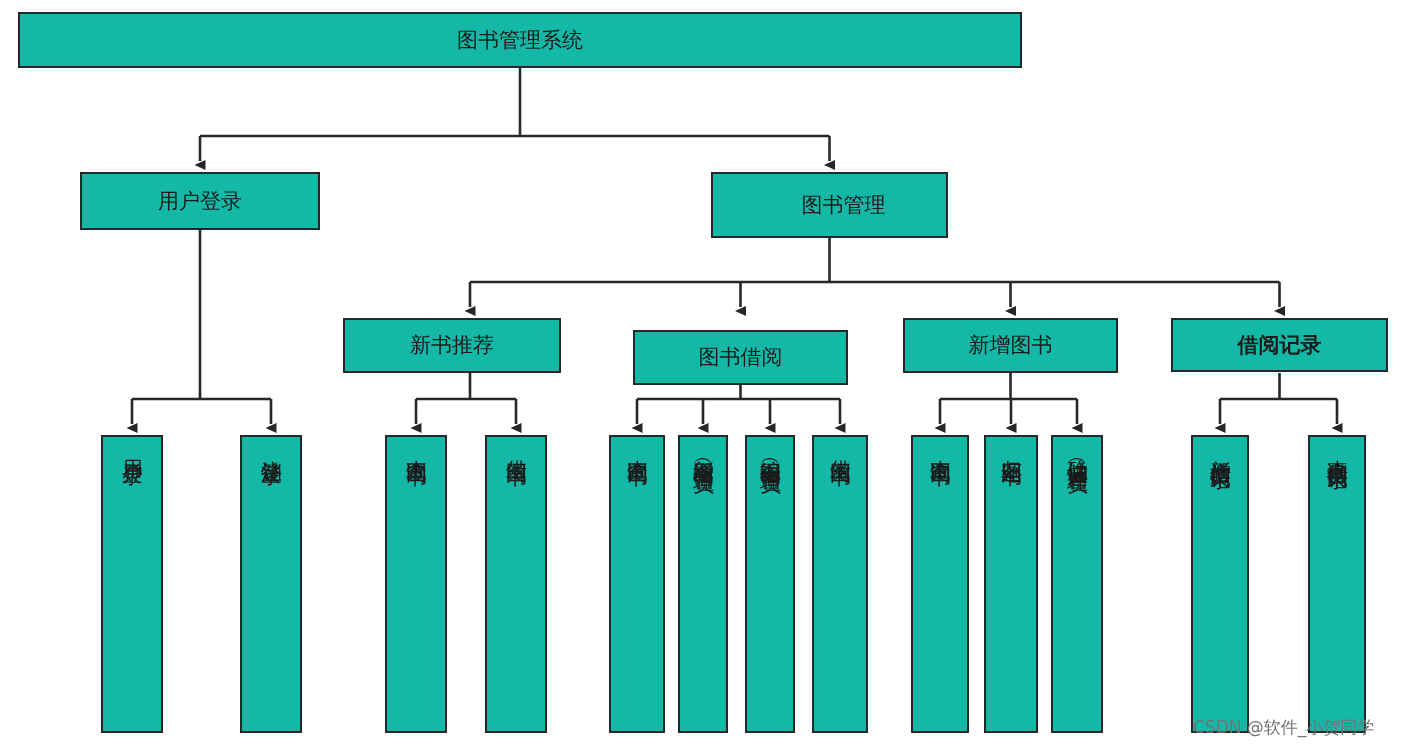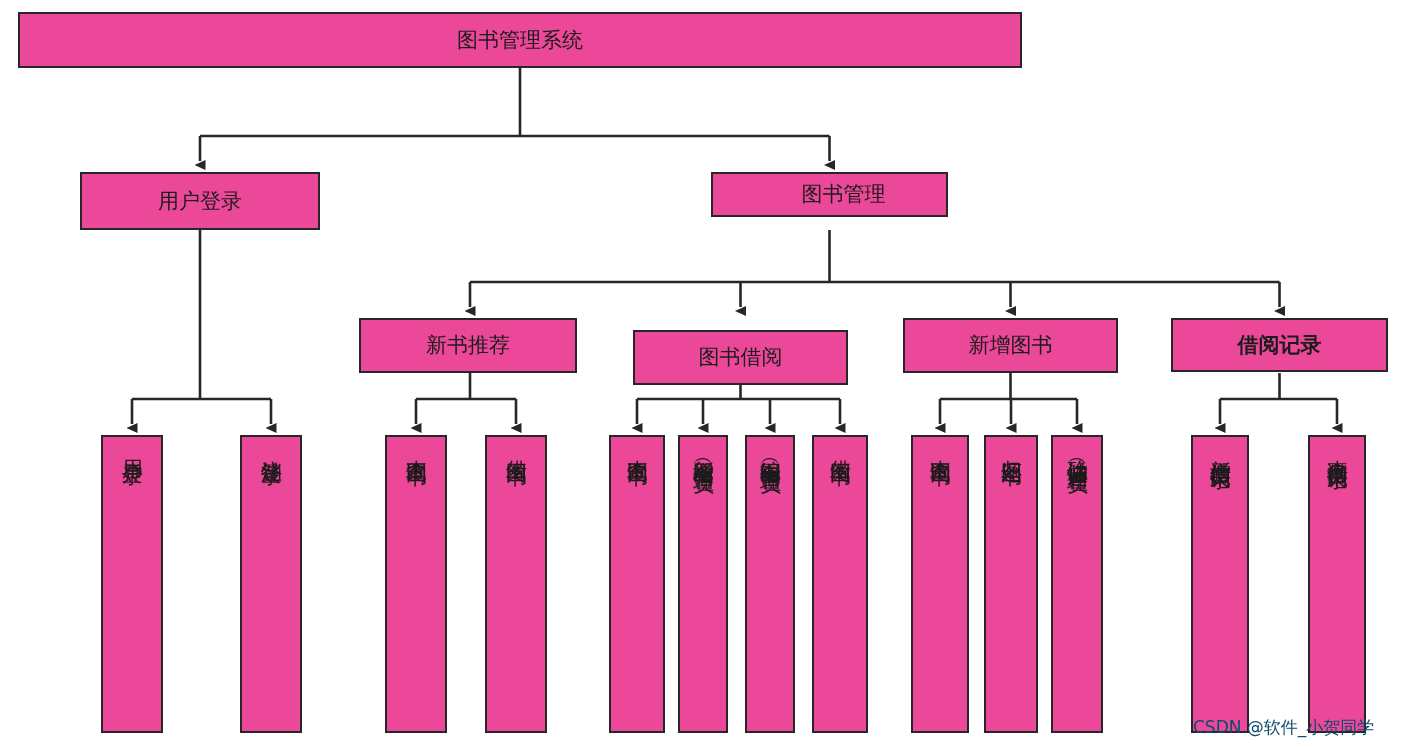--- a/index.html
+++ b/index.html
@@ -22,21 +22,21 @@
     position: absolute;
     left: 0;
     top: 0;
     width: 1405px;
     height: 747px;
     pointer-events: none;
   }
   .node {
     position: absolute;
     box-sizing: border-box;
-    background: #ec4899;
+    background: #14b8a6;
     border: 2px solid #272727;
     display: flex;
     align-items: center;
     justify-content: center;
     z-index: 3;
   }
   .node .label {
     color: #1b1b1b;
     text-align: center;
     line-height: 1.18;
@@ -55,21 +55,21 @@
   }
   .node.vert .label {
     writing-mode: vertical-rl;
     text-orientation: upright;
     font-size: 21px;
     letter-spacing: 2px;
     line-height: 1;
   }
   .watermark {
     position: absolute;
-    color: #0c4a6e;
+    color: #737373;
     font-size: 17px;
     white-space: nowrap;
     z-index: 6;
     font-family: "DejaVu Sans", "Liberation Sans", sans-serif;
   }
 </style>
 </head>
 <body>
 
 <div id="canvas">
@@ -115,24 +115,24 @@
         <path d="M1337,399 L1337,424" marker-end="url(#arrow)"></path>
       </g>
   </svg>
   <div id="nodes">
       <div class="node root horiz" style="left: 18px; top: 12px; width: 1004px; height: 56px;">
         <span class="label">图书管理系统</span>
       </div>
       <div class="node horiz" style="left: 80px; top: 172px; width: 240px; height: 58px;">
         <span class="label">用户登录</span>
       </div>
-      <div class="node horiz" style="left: 711px; top: 172px; width: 237px; height: 45px; padding-left: 28px;">
+      <div class="node horiz" style="left: 711px; top: 172px; width: 237px; height: 66px; padding-left: 28px;">
         <span class="label">图书管理</span>
       </div>
-      <div class="node horiz" style="left: 359px; top: 318px; width: 218px; height: 55px;">
+      <div class="node horiz" style="left: 343px; top: 318px; width: 218px; height: 55px;">
         <span class="label">新书推荐</span>
       </div>
       <div class="node horiz" style="left: 633px; top: 318px; width: 215px; height: 55px; margin-top: 12px;">
         <span class="label">图书借阅</span>
       </div>
       <div class="node horiz" style="left: 903px; top: 318px; width: 215px; height: 55px;">
         <span class="label">新增图书</span>
       </div>
       <div class="node horiz" style="left: 1171px; top: 318px; width: 217px; height: 54px; font-weight: bold;">
         <span class="label">借阅记录</span>

